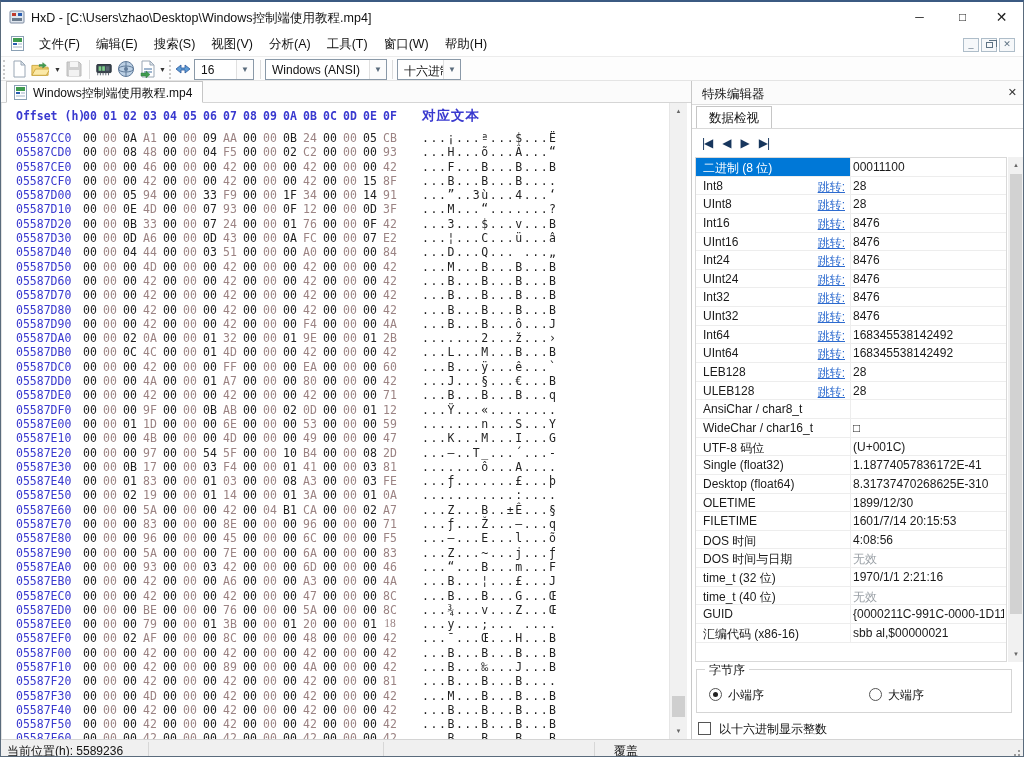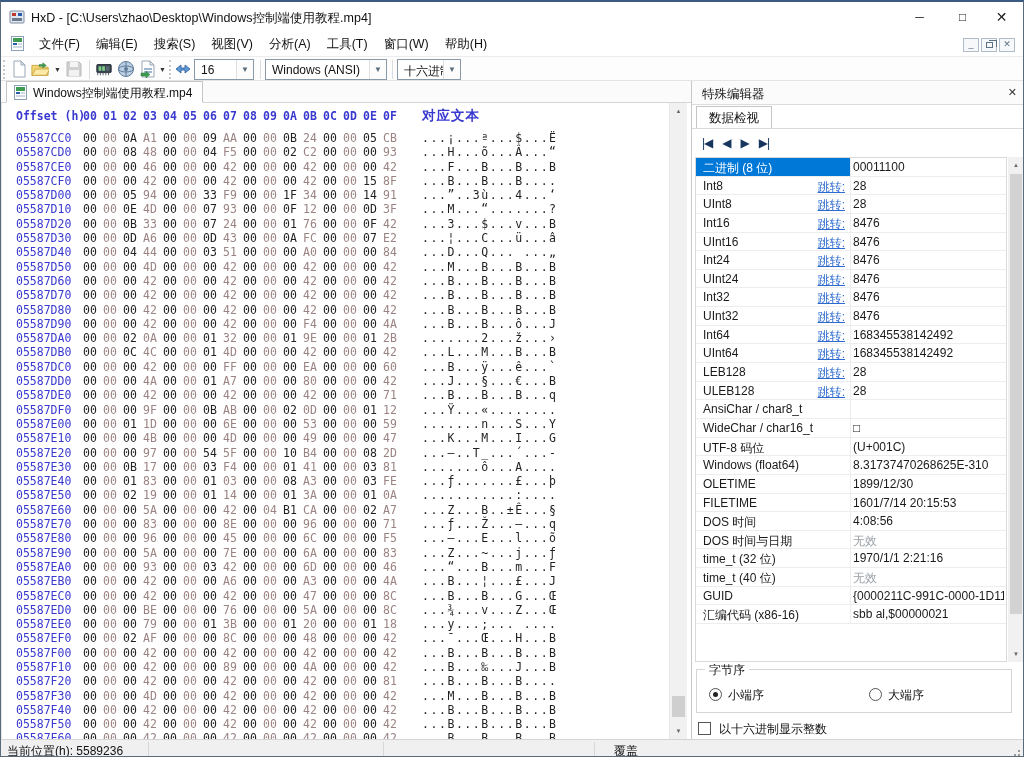--- a/index.html
+++ b/index.html
@@ -928,21 +928,21 @@
           <span class="byte c1" style="left: 178px;">00</span>
           <span class="byte c0" style="left: 198px;">01</span>
           <span class="byte c1" style="left: 218px;">3B</span>
           <span class="byte c0" style="left: 238px;">00</span>
           <span class="byte c1" style="left: 258px;">00</span>
           <span class="byte c0" style="left: 278px;">01</span>
           <span class="byte c1" style="left: 298px;">20</span>
           <span class="byte c0" style="left: 318px;">00</span>
           <span class="byte c1" style="left: 338px;">00</span>
           <span class="byte c0" style="left: 358px;">01</span>
-          <span class="byte c1" style="left: 378px;">18</span>
+          <span class="byte c1" style="left: 378px; font-family: Liberation Serif, serif;">18</span>
           <span class="rowtext">...y...;... ....</span>
         </div>
         <div class="hex-row">
           <span class="offset">05587EF0</span>
           <span class="byte c0" style="left: 78px;">00</span>
           <span class="byte c1" style="left: 98px;">00</span>
           <span class="byte c0" style="left: 118px;">02</span>
           <span class="byte c1" style="left: 138px;">AF</span>
           <span class="byte c0" style="left: 158px;">00</span>
           <span class="byte c1" style="left: 178px;">00</span>
@@ -1225,21 +1225,27 @@
         </div>
         <div class="insp-row">
           <span class="labelbg"></span>
           <span class="colline"></span>
           <span class="lbl">UTF-8 码位</span>
           <span class="val"> (U+001C)</span>
         </div>
         <div class="insp-row">
           <span class="labelbg"></span>
           <span class="colline"></span>
-          <span class="lbl">Windows (float64)</span>
+          <span class="lbl">Single (float32)</span>
+          <span class="val">1.18774057836172E-41</span>
+        </div>
+        <div class="insp-row">
+          <span class="labelbg"></span>
+          <span class="colline"></span>
+          <span class="lbl">Desktop (float64)</span>
           <span class="val">8.31737470268625E-310</span>
         </div>
         <div class="insp-row">
           <span class="labelbg"></span>
           <span class="colline"></span>
           <span class="lbl">OLETIME</span>
           <span class="val">1899/12/30</span>
         </div>
         <div class="insp-row">
           <span class="labelbg"></span>

